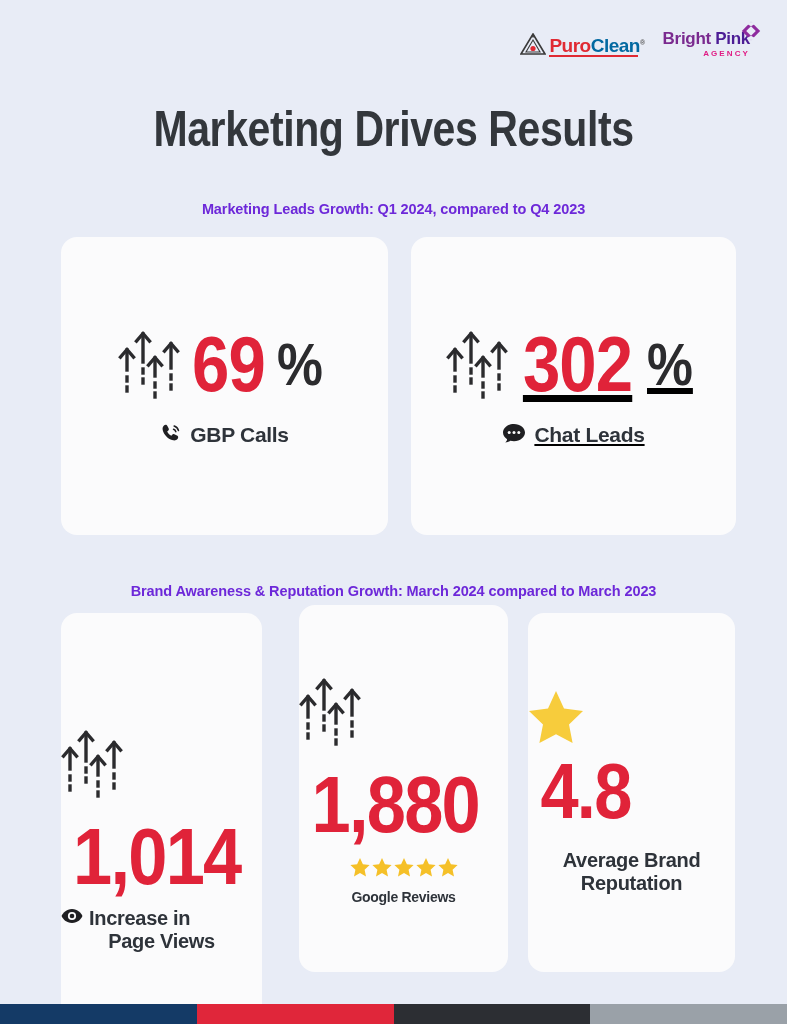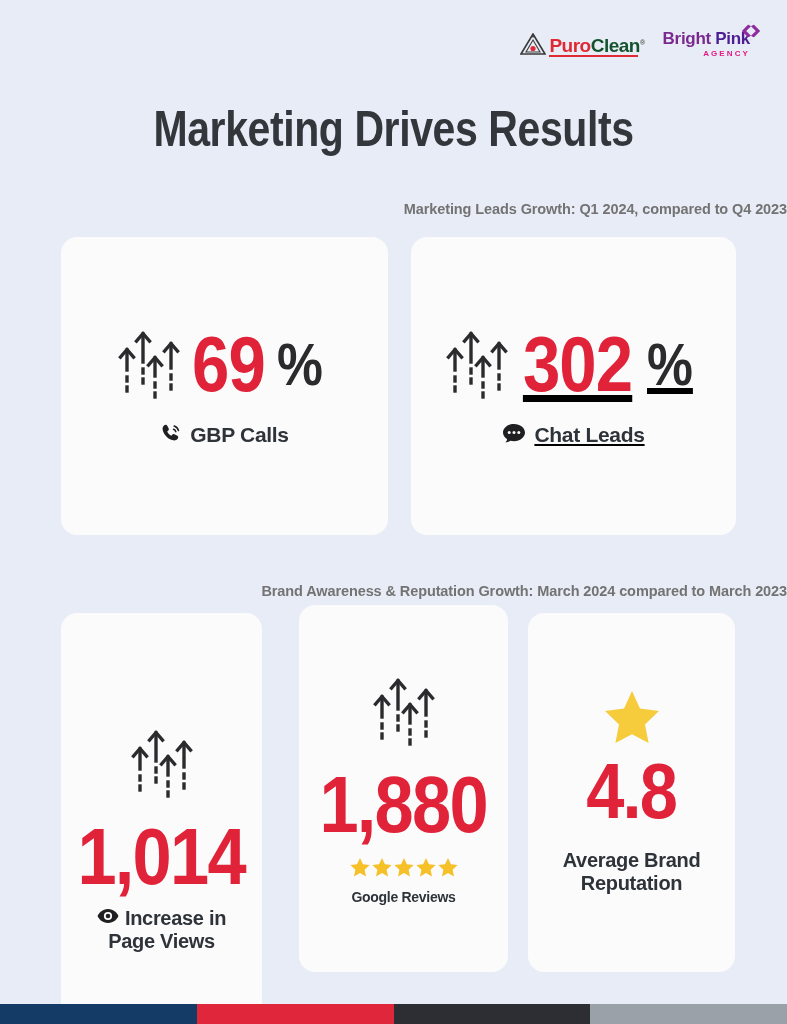--- a/index.html
+++ b/index.html
@@ -22,21 +22,21 @@
     display: flex; align-items: center; gap: 18px;
   }
   .puroclean { display: flex; align-items: flex-end; gap: 3px; }
   .pc-mark { width: 26px; height: 22px; position: relative; }
   .pc-word {
     font-family: "Liberation Sans", sans-serif;
     font-weight: bold; font-size: 19px; letter-spacing: -0.5px;
     line-height: 1; position: relative;
   }
   .pc-word .puro { color: #e02a33; }
-  .pc-word .clean { color: #14532d; }
+  .pc-word .clean { color: #0369a1; }
   .pc-word .tm { font-size: 7px; vertical-align: super; color:#555; }
   .pc-underline {
     position: absolute; left: 0; right: 7px; bottom: -2px;
     height: 1.6px; background: #e02a33;
   }
 
   .brightpink { display: flex; align-items: flex-start; position: relative; }
   .bp-text { display: flex; flex-direction: column; align-items: flex-end; }
   .bp-line1 {
     font-weight: bold; font-size: 17px; line-height: 1.05; letter-spacing: -0.3px;
@@ -57,34 +57,34 @@
     text-align: center;
     font-family: "Liberation Sans Narrow", "Liberation Sans", sans-serif;
     font-weight: bold;
     font-size: 50px;
     letter-spacing: -0.5px;
     color: #33373c;
     transform: scaleX(0.82);
     transform-origin: center;
   }
   .subhead {
-    position: absolute; width: 787px; text-align: right;
-    font-weight: bold; font-size: 14.5px; color: #737373;
+    position: absolute; width: 787px; text-align: center;
+    font-weight: bold; font-size: 14.5px; color: #6d28d9;
     letter-spacing: -0.1px;
   }
   .subhead-1 { top: 201px; }
   .subhead-2 { top: 583px; }
 
   
   .card {
     position: absolute;
     background: #fbfbfc;
     border-radius: 16px;
     display: flex; flex-direction: column;
-    align-items: center; justify-content: center;
+    justify-content: center;
   }
 
   
   .card-gbp  { left: 61px;  top: 237px; width: 327px; height: 298px; }
   .card-chat { left: 411px; top: 237px; width: 325px; height: 298px; text-decoration: underline; }
 
   
   .card-pv  { left: 61px;  top: 613px; width: 201px; height: 449px; }
   .card-gr  { left: 299px; top: 605px; width: 209px; height: 367px; }
   .card-rep { left: 528px; top: 613px; width: 207px; height: 359px; }

